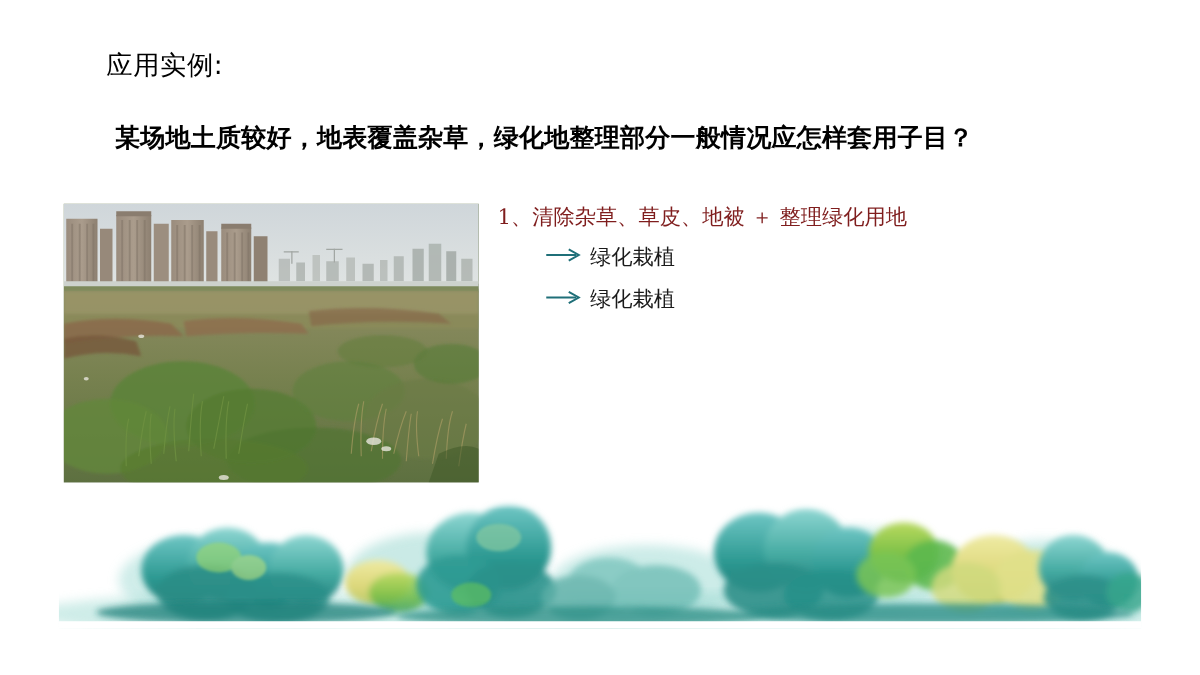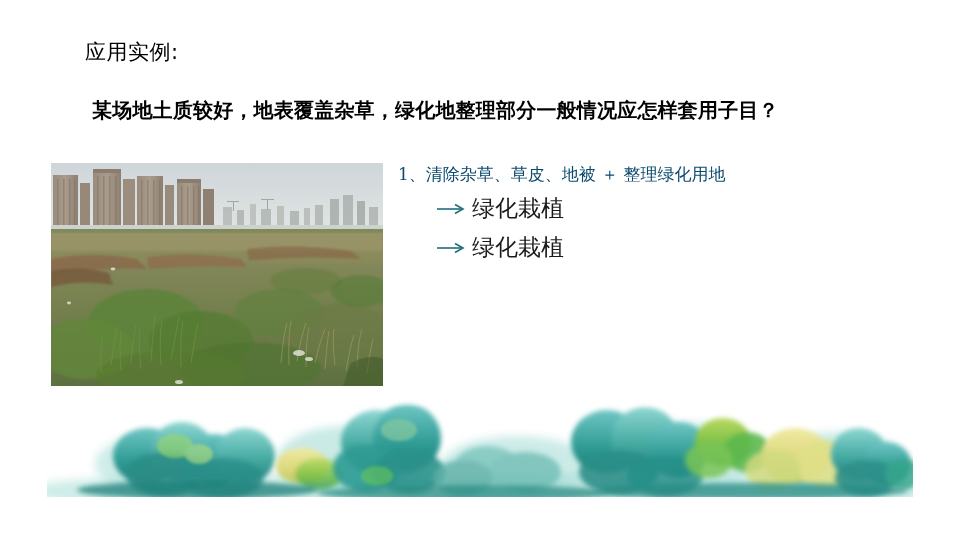--- a/index.html
+++ b/index.html
@@ -52,28 +52,28 @@
   
   .answers {
     position: absolute;
     left: 398px;
     top: 166px;
     width: 560px;
   }
   .answer-line {
     font-family: "DejaVu Serif", "Liberation Serif", serif;
     font-size: 17px;
-    color: #0c4a6e;
+    color: #7f1d1d;
     white-space: nowrap;
     line-height: 1.0;
     margin-bottom: 14px;
   }
   .answer-sub {
     font-family: "DejaVu Serif", "Liberation Serif", serif;
-    font-size: 23px;
+    font-size: 17px;
     color: #1a1a1a;
     white-space: nowrap;
     padding-left: 38px;
     line-height: 1.0;
     margin-bottom: 16px;
     display: flex;
     align-items: center;
     gap: 6px;
   }
   .arrow-icon {

